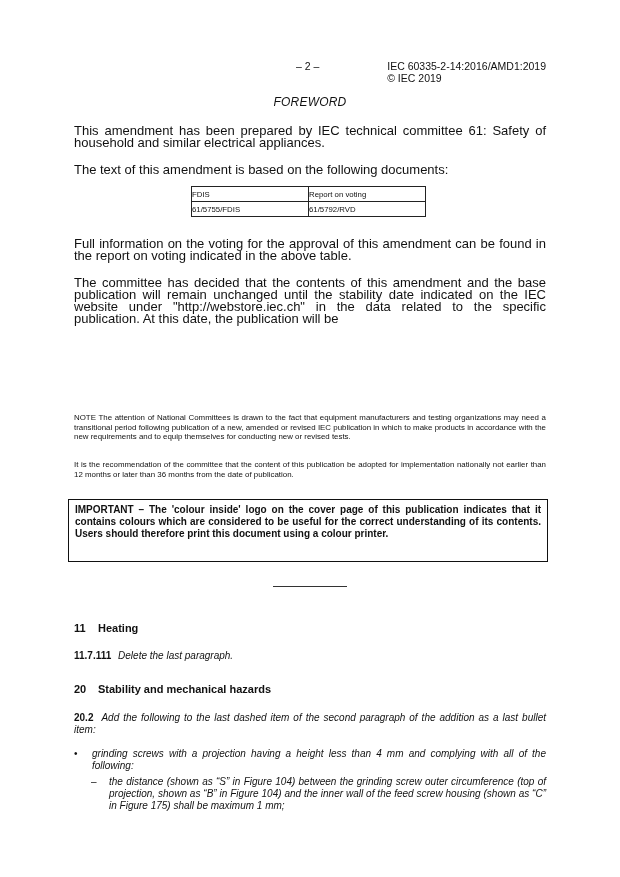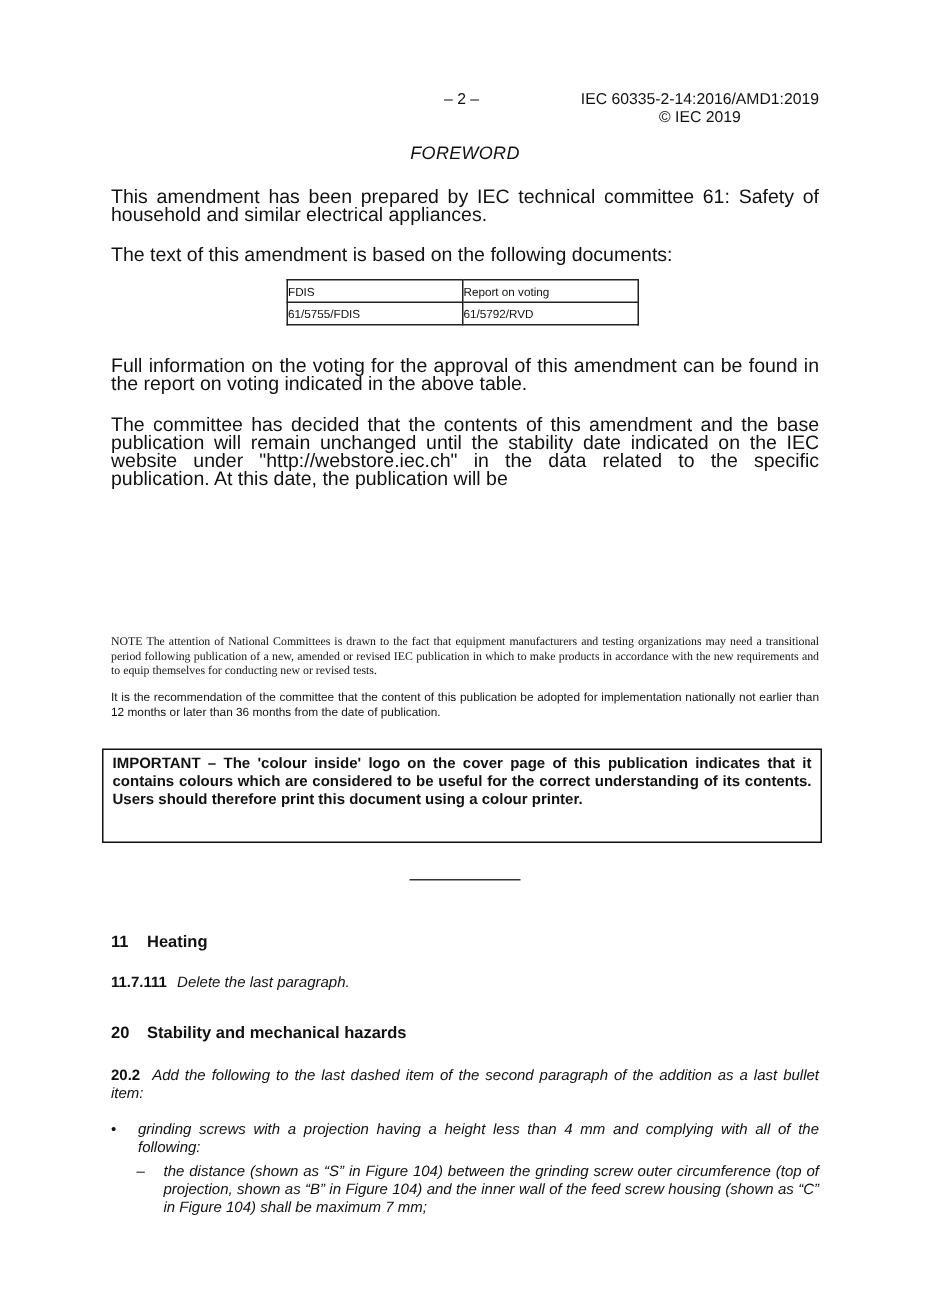--- a/index.html
+++ b/index.html
@@ -2,21 +2,21 @@
 <html><head>
 <meta charset="utf-8">
 <style>
   html, body { margin: 0; padding: 0; background: #ffffff; }
   body {
     width: 620px; height: 877px; position: relative; overflow: hidden;
     font-family: "Liberation Sans", sans-serif; color: #111;
   }
   .page { position: absolute; left: 0; top: 0; width: 620px; height: 877px; }
   .hdr-num { position: absolute; left: 296px; top: 60px; font-size: 10.5px; }
-  .hdr-ref { position: absolute; right: 74px; top: 60px; font-size: 10.5px; text-align: center; line-height: 12px; }
+  .hdr-ref { position: absolute; right: 74px; top: 60px; font-size: 10.5px; text-align: left; line-height: 12px; }
   .title { position: absolute; left: 0; width: 620px; top: 95px; text-align: center; font-size: 12px; letter-spacing: 0.2px; font-style: italic; }
   .p { position: absolute; left: 74px; width: 472px; font-size: 13px; line-height: 12px; text-align: justify; }
   .p.small { font-size: 7.9px; line-height: 9.5px; }
   table.vt { position: absolute; left: 191px; top: 186px; border-collapse: collapse; font-size: 7.8px; }
   table.vt td { border: 1px solid #222; width: 116px; height: 14px; text-align: left; padding: 0; }
   .bullets { position: absolute; left: 74px; top: 336px; font-size: 10px; margin: 0; padding: 0; list-style: none; }
   .bullets li { height: 18px; line-height: 12px; position: relative; padding-left: 18px; }
   .bullets li::before { content: "•"; position: absolute; left: 0; top: 0; }
   .important {
     position: absolute; left: 68px; top: 499px; width: 466px;
@@ -62,21 +62,21 @@
       <td>61/5755/FDIS</td>
       <td>61/5792/RVD</td>
     </tr>
   </tbody>
     </table>
 
   <div class="p" style="top:238px;">Full information on the voting for the approval of this amendment can be found in the report on voting indicated in the above table.</div>
   <div class="p" style="top:277px;">The committee has decided that the contents of this amendment and the base publication will remain unchanged until the stability date indicated on the IEC website under "http://webstore.iec.ch" in the data related to the specific publication. At this date, the publication will be</div>
 
 
-  <div class="p small" style="top:423px;font-family:Liberation Serif, serif;">NOTE  The attention of National Committees is drawn to the fact that equipment manufacturers and testing organizations may need a transitional period following publication of a new, amended or revised IEC publication in which to make products in accordance with the new requirements and to equip themselves for conducting new or revised tests.</div>
+  <div class="p small" style="top:413px;">NOTE  The attention of National Committees is drawn to the fact that equipment manufacturers and testing organizations may need a transitional period following publication of a new, amended or revised IEC publication in which to make products in accordance with the new requirements and to equip themselves for conducting new or revised tests.</div>
   <div class="p small" style="top:460px;">It is the recommendation of the committee that the content of this publication be adopted for implementation nationally not earlier than 12 months or later than 36 months from the date of publication.</div>
 
   <div class="important">IMPORTANT – The 'colour inside' logo on the cover page of this publication indicates that it contains colours which are considered to be useful for the correct understanding of its contents. Users should therefore print this document using a colour printer.</div>
 
   <div class="rule"></div>
 
   <div class="h2" style="top:622px;">
     <span class="num">11</span><span>Heating</span>
   </div>
   <div class="clause" style="top:650px;">
@@ -92,16 +92,16 @@
     <i>Add the following to the last dashed item of the second paragraph of the addition as a last bullet item:</i>
   </div>
 
   <div class="bl" style="top:748px;">
     <span class="mark">•</span>
     <span class="txt">grinding screws with a projection having a height less than 4 mm and complying with all of the following:</span>
   </div>
 
   <div class="dl" style="top:776px;">
     <span class="mark">–</span>
-    <span class="txt">the distance (shown as “S” in Figure 104) between the grinding screw outer circumference (top of projection, shown as “B” in Figure 104) and the inner wall of the feed screw housing (shown as “C” in Figure 104) shall be maximum 7 mm;</span>
+    <span class="txt">the distance (shown as “S” in Figure 104) between the grinding screw outer circumference (top of projection, shown as “B” in Figure 104) and the inner wall of the feed screw housing (shown as “C” in Figure 175) shall be maximum 1 mm;</span>
   </div>
 
 </div>
 
 </body></html>

